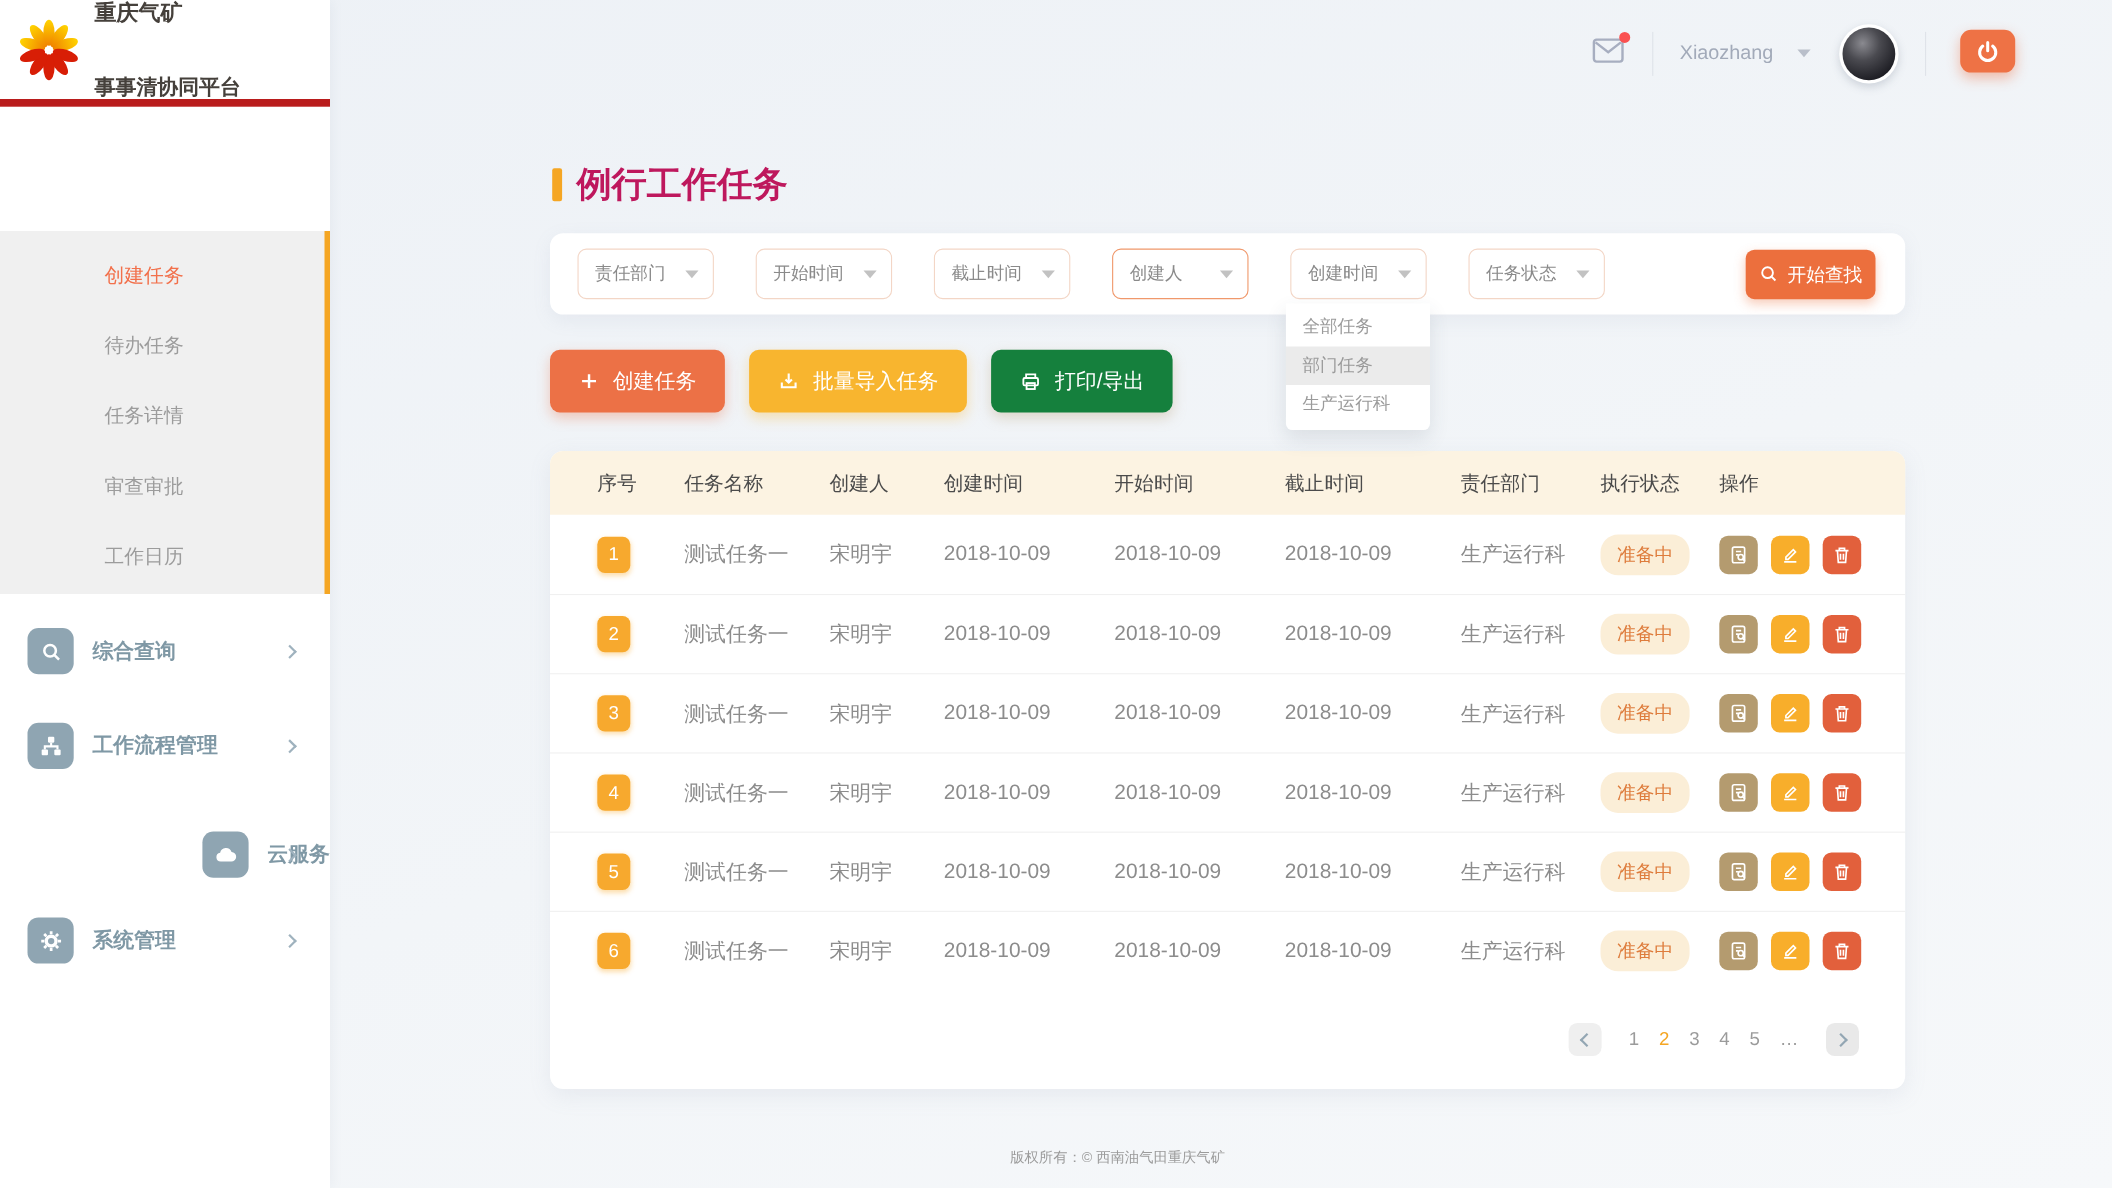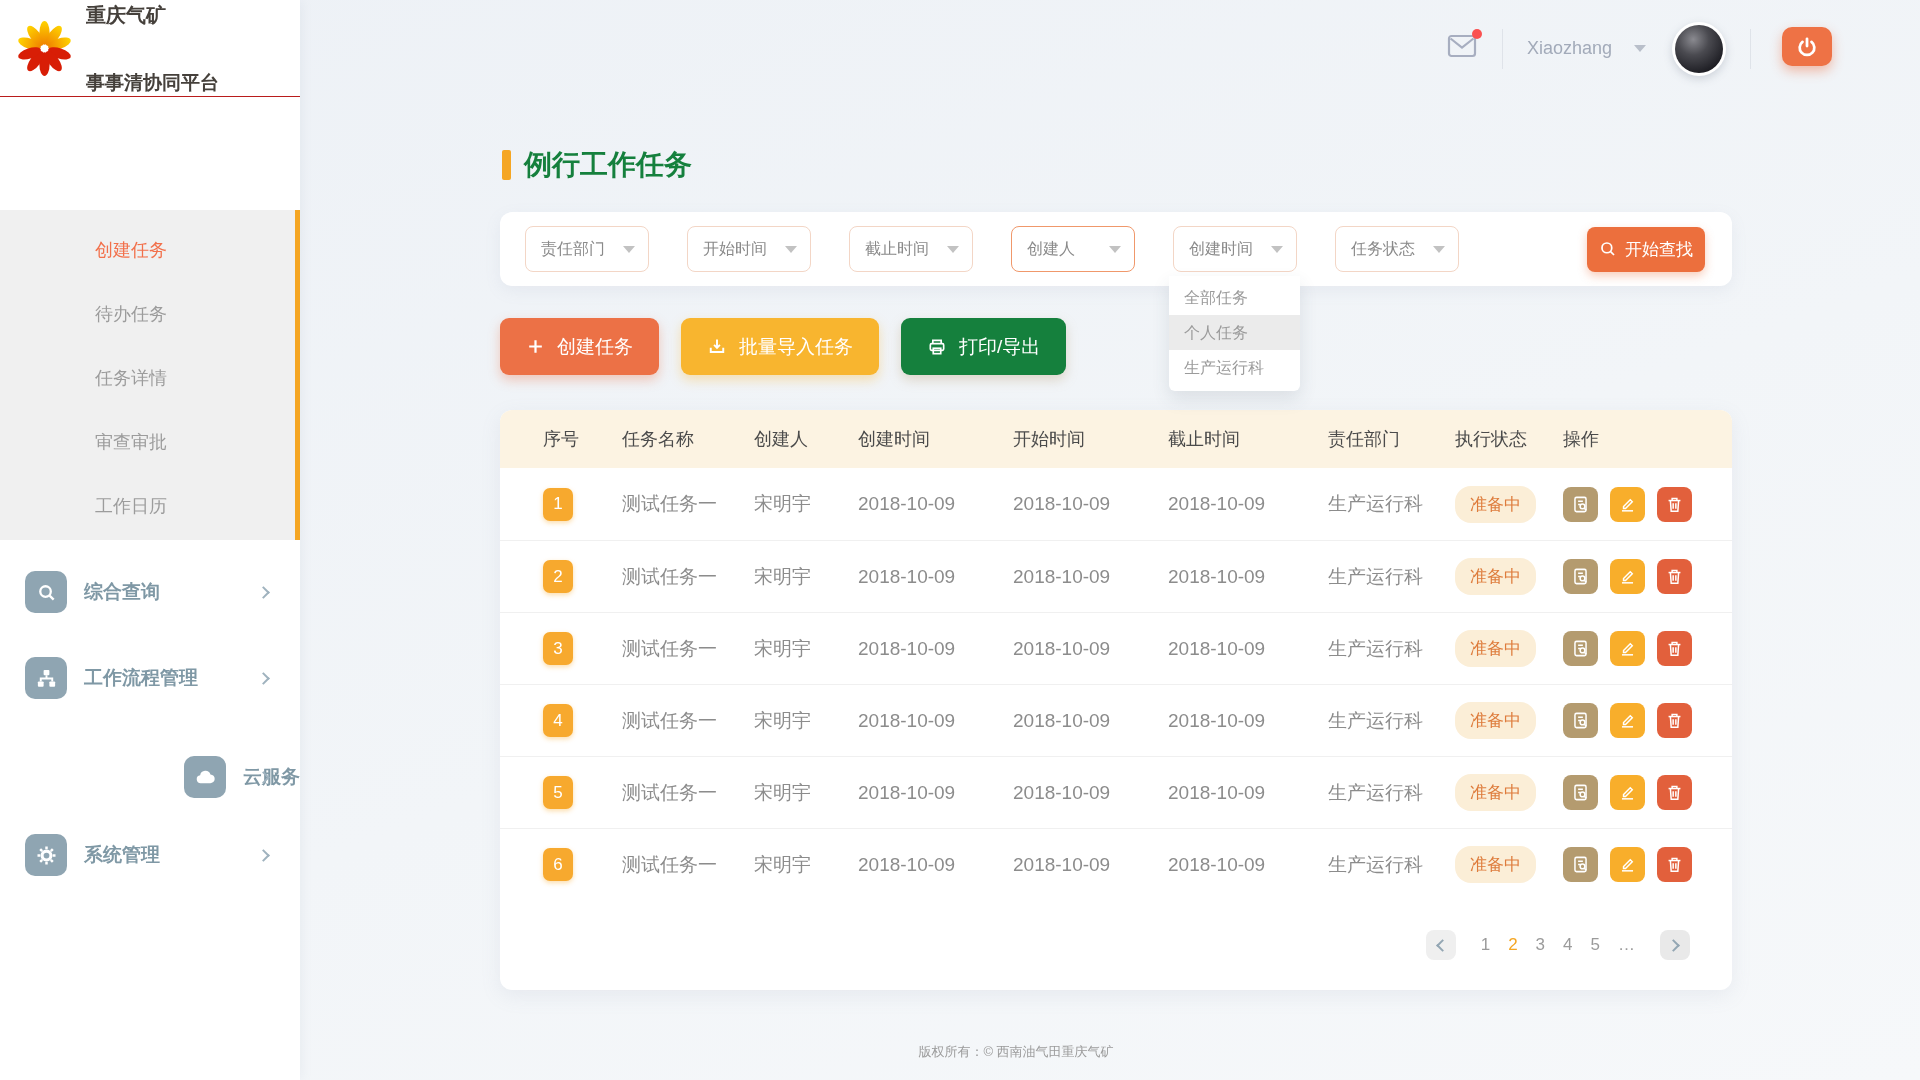--- a/index.html
+++ b/index.html
@@ -5,21 +5,21 @@
   * { margin:0; padding:0; box-sizing:border-box; }
   html,body { width:1920px; height:1080px; }
   body {
     position:relative; overflow:hidden;
     font-family:"Liberation Sans","DejaVu Sans",sans-serif;
     background:linear-gradient(160deg,#edf1f6 0%,#f2f5f8 55%,#f6f8fa 100%);
   }
   
   .sidebar { position:absolute; left:0; top:0; width:300px; height:1080px; background:#fff;
              box-shadow:3px 0 10px rgba(120,130,150,.07); z-index:3; }
-  .logo-area { height:97px; display:flex; align-items:center; padding-left:16px; border-bottom:1px solid #b91c1c; }
+  .logo-area { height:97px; display:flex; align-items:center; padding-left:16px; border-bottom:7px solid #b91c1c; }
   .brand { margin-left:13px; font-weight:bold; color:#45403b; }
   .brand .l1 { font-size:20px; line-height:28px; }
   .brand .l2 { font-size:19px; line-height:27px;margin-top:40px; }
   .menu-primary { height:113px; display:flex; align-items:center; padding-left:25px; position:relative; cursor:pointer; }
   .menu-icon { width:42px; height:42px; border-radius:10px; display:flex; align-items:center; justify-content:center; flex:0 0 auto; }
   .menu-icon.amber { background:#F7B231; box-shadow:0 3px 8px rgba(247,178,49,.35); }
   .menu-icon.slate { background:#8FA5B2; }
   .menu-primary .label { margin-left:17px; font-size:19px; font-weight:bold; color:#3b3b3b; }
   .caret { width:0; height:0; border-left:7px solid transparent; border-right:7px solid transparent; border-top:8px solid #bcbcbc; }
   .menu-primary .caret { position:absolute; right:32px; }
@@ -40,21 +40,21 @@
   .avatar { position:absolute; left:1372px; top:22px; width:54px; height:54px; border-radius:50%; background:#fff;
             box-shadow:0 3px 8px rgba(100,110,130,.25); display:flex; align-items:center; justify-content:center; cursor:pointer; }
   .avatar .photo { width:48px; height:48px; border-radius:50%;
             background:radial-gradient(circle at 38% 30%, #8a8a90 0%, #4a4a50 35%, #1c1c22 78%); }
   .power-btn { position:absolute; left:1482px; top:27px; width:50px; height:39px; border-radius:10px; background:#EE7245;
             box-shadow:0 5px 12px rgba(238,114,69,.45); display:flex; align-items:center; justify-content:center; cursor:pointer; border:none; }
   
   .main { position:absolute; left:300px; top:0; width:1620px; height:1080px; }
   .page-title { position:absolute; left:202px; top:146px; display:flex; align-items:center; }
   .title-bar { width:9px; height:30px; border-radius:2px; background:#F5A623; }
-  .title-text { margin-left:13px; font-size:28px; font-weight:bold; color:#15803d; }
+  .title-text { margin-left:13px; font-size:32px; font-weight:bold; color:#be185d; }
   .filter-card { position:absolute; left:200px; top:212px; width:1232px; height:74px; background:#fff; border-radius:12px;
                  box-shadow:0 5px 16px rgba(140,152,175,.10); display:flex; align-items:center; padding:0 27px 0 25px; }
   .filter-list { display:flex; gap:38px; }
   .filter-box { width:124px; height:46px; border:1px solid #F3D6C6; border-radius:8px; background:#fff;
                 display:flex; align-items:center; justify-content:space-between; padding:0 13px 0 15px; cursor:pointer; }
   .filter-box.active { border:1.5px solid #F0986B; }
   .filter-box .flabel { font-size:16px; color:#8a8a8a; }
   .filter-box .caret { border-left-width:6px; border-right-width:6px; border-top:7px solid #c2c2c2; }
   .search-btn { margin-left:auto; width:118px; height:45px; border:none; border-radius:8px; background:#EC6F3D;
                 color:#fff; font-size:17px; display:flex; align-items:center; justify-content:center; gap:8px; cursor:pointer;
@@ -251,21 +251,21 @@
         <circle cx="10.5" cy="10.5" r="6.5"></circle>
           <path d="M15.5 15.5 20 20"></path>
       </svg>
       <span>开始查找</span>
     </button>
   </div>
 
   <div class="dropdown-panel">
 
   <div class="dropdown-option">全部任务</div>
-      <div class="dropdown-option hover">个人任务</div>
+      <div class="dropdown-option hover">部门任务</div>
       <div class="dropdown-option">生产运行科</div>
     </div>
 
   <div class="actions-row">
     <button class="act-btn create">
       <svg width="19" height="19" viewBox="0 0 24 24" fill="none" stroke="#fff" stroke-width="2.8">
         <path d="M12 4v16M4 12h16"></path>
       </svg>
       <span>创建任务</span>
     </button>

